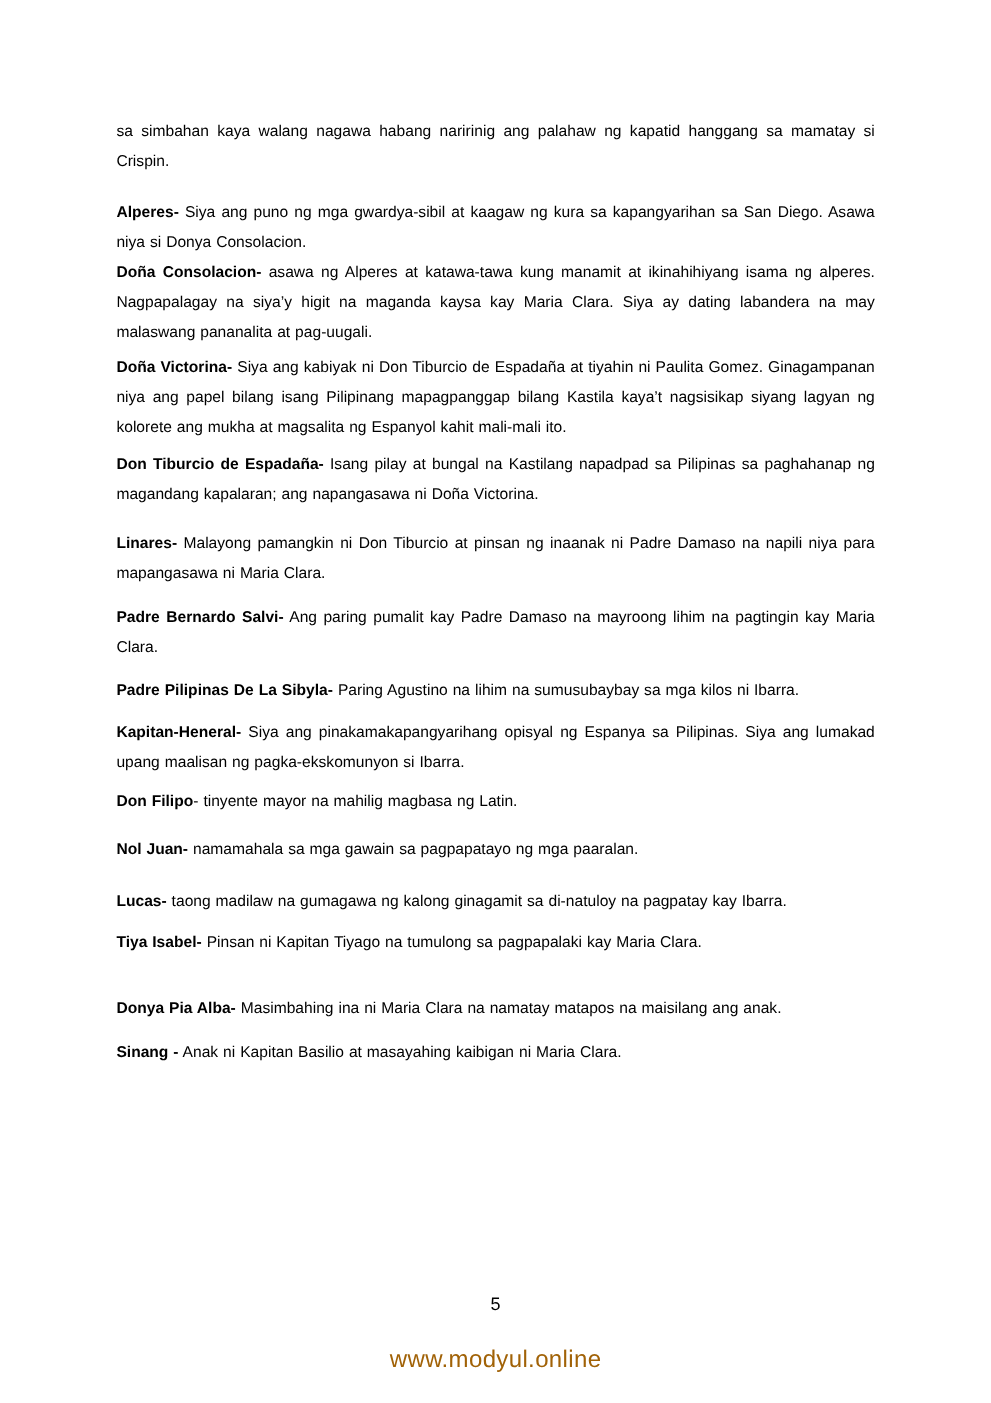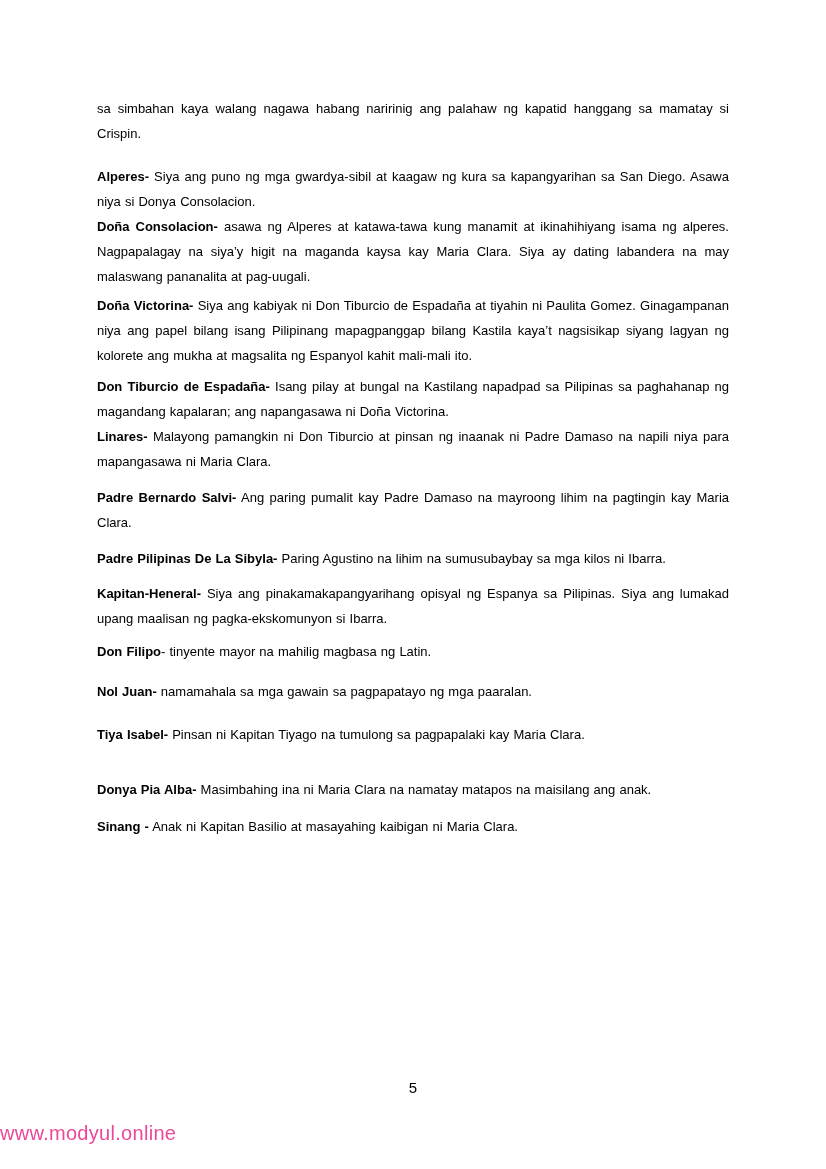--- a/index.html
+++ b/index.html
@@ -39,55 +39,56 @@
     text-align: center;
     font-size: 15px;
     line-height: 20px;
     color: #000000;
   }
   .watermark {
     position: absolute;
     top: 1122px;
     left: 0;
     right: 0;
-    text-align: left;
+    text-align: center;
     font-size: 20px;
     line-height: 23px;
     letter-spacing: 0.3px;
-    color: #ec4899;
+    color: #a16207;
   }
 </style>
 </head>
 <body>
 
 <div class="content">
 
   <p class="para" style="margin-bottom:18px"><b class="lead"></b><span>sa simbahan kaya walang nagawa habang naririnig ang palahaw ng kapatid hanggang sa mamatay si Crispin.</span></p>
 
 
   <p class="para" style="margin-bottom:0"><b class="lead">Alperes-</b><span> Siya ang puno ng mga gwardya-sibil at kaagaw ng kura sa kapangyarihan sa San Diego. Asawa niya si Donya Consolacion.</span></p>
 
   <p class="para" style="margin-bottom:4px"><b class="lead">Doña Consolacion-</b><span> asawa ng Alperes at katawa-tawa kung manamit at ikinahihiyang isama ng alperes. Nagpapalagay na siya’y higit na maganda kaysa kay Maria Clara. Siya ay dating labandera na may malaswang pananalita at pag-uugali.</span></p>
 
   <p class="para" style="margin-bottom:6px"><b class="lead">Doña Victorina-</b><span> Siya ang kabiyak ni Don Tiburcio de Espadaña at tiyahin ni Paulita Gomez. Ginagampanan niya ang papel bilang isang Pilipinang mapagpanggap bilang Kastila kaya’t nagsisikap siyang lagyan ng kolorete ang mukha at magsalita ng Espanyol kahit mali-mali ito.</span></p>
 
-  <p class="para" style="margin-bottom:0"><b class="lead">Don Tiburcio de Espadaña-</b><span> Isang pilay at bungal na Kastilang napadpad sa Pilipinas sa paghahanap ng magandang kapalaran; ang napangasawa ni Doña Victorina.</span></p>
+  <p class="para" style="margin-bottom:16px"><b class="lead">Don Tiburcio de Espadaña-</b><span> Isang pilay at bungal na Kastilang napadpad sa Pilipinas sa paghahanap ng magandang kapalaran; ang napangasawa ni Doña Victorina.</span></p>
 
   <p class="para" style="margin-bottom:11px"><b class="lead">Linares-</b><span> Malayong pamangkin ni Don Tiburcio at pinsan ng inaanak ni Padre Damaso na napili niya para mapangasawa ni Maria Clara.</span></p>
 
   <p class="para" style="margin-bottom:11px"><b class="lead">Padre Bernardo Salvi-</b><span> Ang paring pumalit kay Padre Damaso na mayroong lihim na pagtingin kay Maria Clara.</span></p>
 
   <p class="para" style="margin-bottom:10px"><b class="lead">Padre Pilipinas De La Sibyla-</b><span> Paring Agustino na lihim na sumusubaybay sa mga kilos ni Ibarra.</span></p>
 
   <p class="para" style="margin-bottom:8px"><b class="lead">Kapitan-Heneral-</b><span> Siya ang pinakamakapangyarihang opisyal ng Espanya sa Pilipinas. Siya ang lumakad upang maalisan ng pagka-ekskomunyon si Ibarra.</span></p>
 
   <p class="para" style="margin-bottom:15px"><b class="lead">Don Filipo</b><span>- tinyente mayor na mahilig magbasa ng Latin.</span></p>
 
   <p class="para" style="margin-bottom:18px"><b class="lead">Nol Juan-</b><span> namamahala sa mga gawain sa pagpapatayo ng mga paaralan.</span></p>
 
+  <p class="para" style="margin-bottom:9px"><b class="lead">Lucas-</b><span> taong madilaw na gumagawa ng kalong ginagamit sa di-natuloy na pagpatay kay Ibarra.</span></p>
 
   <p class="para" style="margin-bottom:30px"><b class="lead">Tiya Isabel-</b><span> Pinsan ni Kapitan Tiyago na tumulong sa pagpapalaki kay Maria Clara.</span></p>
 
   <p class="para" style="margin-bottom:12px"><b class="lead">Donya Pia Alba-</b><span> Masimbahing ina ni Maria Clara na namatay matapos na maisilang ang anak.</span></p>
 
   <p class="para" style="margin-bottom:0"><b class="lead">Sinang -</b><span> Anak ni Kapitan Basilio at masayahing kaibigan ni Maria Clara.</span></p>
 
 </div>
 
 <div class="page-number">5</div>

